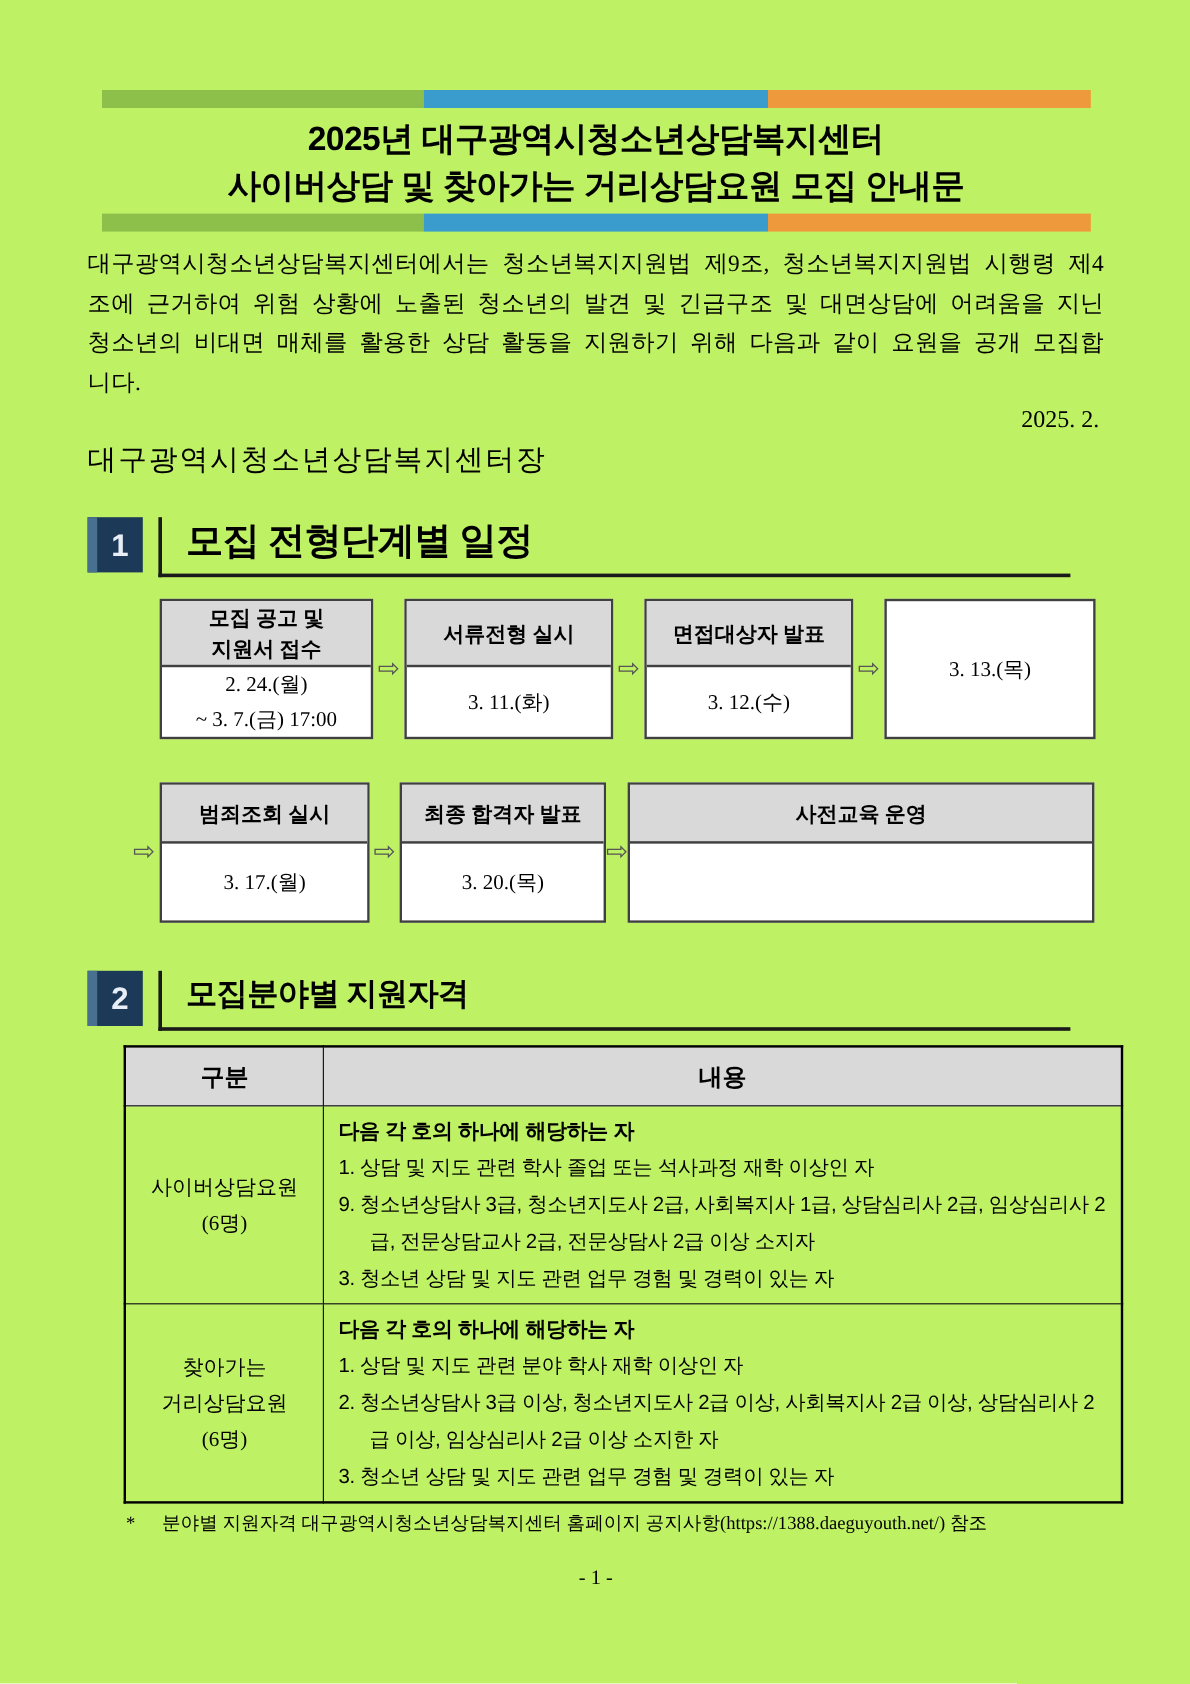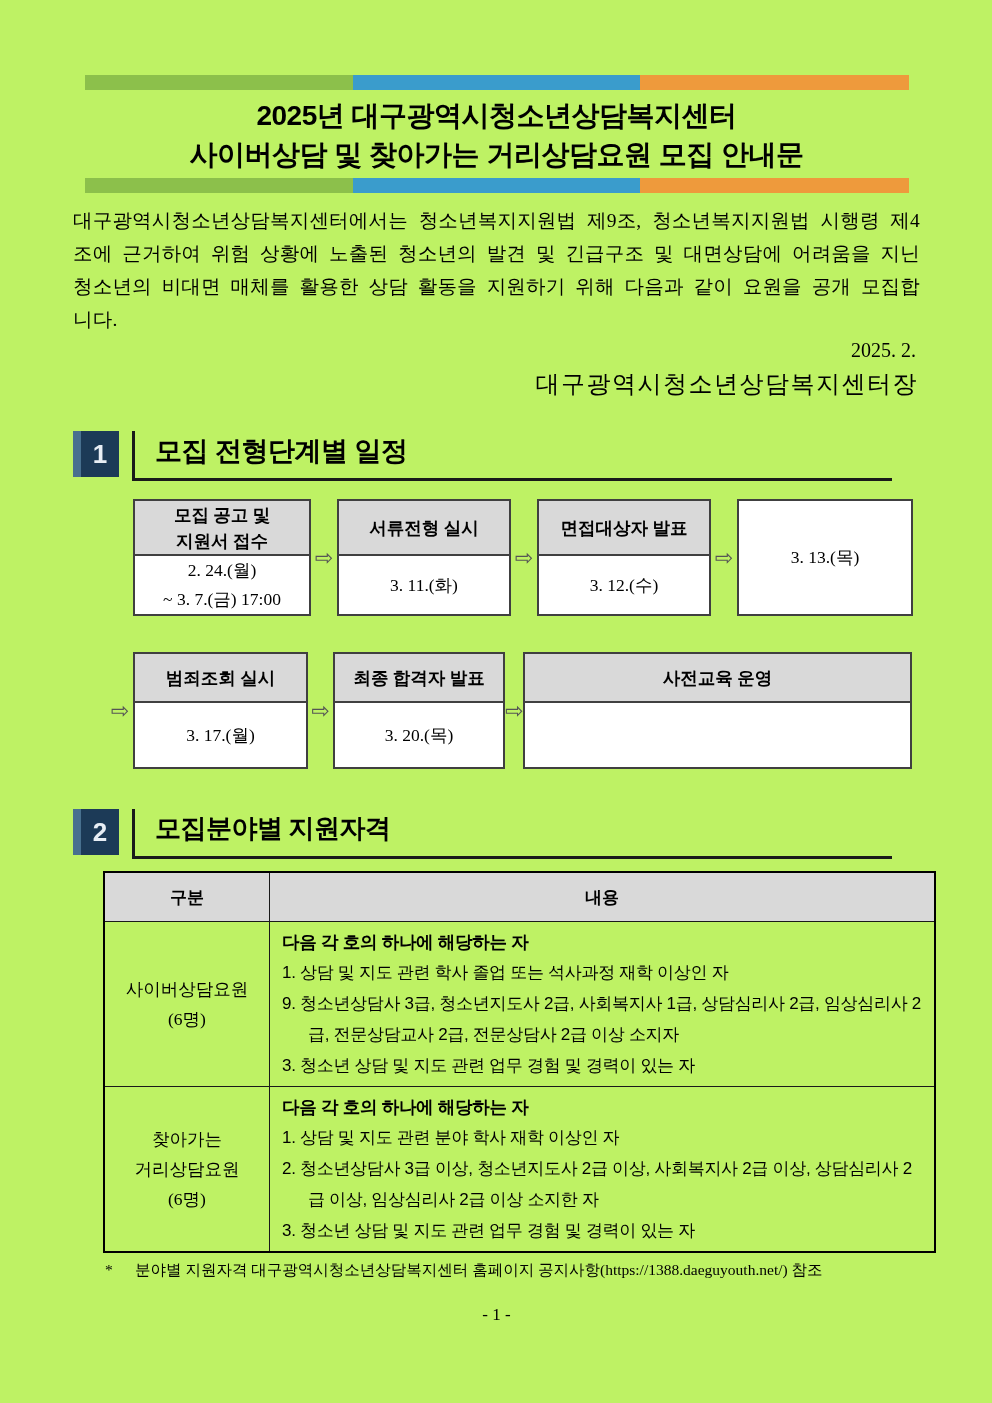--- a/index.html
+++ b/index.html
@@ -21,35 +21,35 @@
     margin-top:6px; text-align:center;
     font-family:"Liberation Sans", sans-serif; font-weight:bold;
     font-size:28px; line-height:39px; letter-spacing:-0.5px;
   }
   
   .intro-para {
     margin:11px 0 0 0; font-size:19.5px; line-height:33px;
     text-align:justify; word-spacing:4px; letter-spacing:0.2px;
   }
   .date-line { margin-top:1px; text-align:right; font-size:20px; line-height:26px; padding-right:4px; }
-  .signature-line { margin-top:5px; text-align:right; font-size:24px; line-height:32px; letter-spacing:1.5px; padding-right:2px; }
+  .signature-line { margin-top:5px; font-size:24px; line-height:32px; letter-spacing:1.5px; padding-right:2px; }
   
   .sec-head { display:flex; align-items:stretch; margin-right:28px; margin-left:0; }
   .sec-head-1 { margin-top:31px; }
   .sec-head-2 { margin-top:40px; }
   .sec-num {
     width:38px; height:46px; background:#1C3A57; border-left:8px solid #48708F;
     color:#E8EEF5; font-family:"Liberation Sans", sans-serif; font-weight:bold;
     font-size:26px; line-height:46px; text-align:center; margin-right:13px; align-self:flex-start;
   }
   .sec-body {
     flex:1; border-left:3px solid #1a1a1a; border-bottom:3px solid #1a1a1a;
     padding:2px 0 9px 20px;
   }
-  .sec-title-gothic { font-family:Liberation Sans, sans-serif; font-weight:bold; font-size:27px; line-height:36px; letter-spacing:-0.5px;text-align:right; }
+  .sec-title-gothic { font-family:Liberation Serif, serif; font-weight:bold; font-size:31px; line-height:36px; letter-spacing:-0.5px;text-align:right; }
   .sec-title-serif  { font-family:"Liberation Serif", serif;   font-weight:bold; font-size:26px; line-height:36px; letter-spacing:-0.5px; }
   
   .flow-row { display:flex; align-items:stretch; }
   .flow-row-1 { margin-left:60px; margin-top:18px; height:117px; }
   .flow-row-2 { margin-left:34px; margin-top:36px; height:117px; }
   .flow-box { border:2px solid #404040; display:flex; flex-direction:column; box-sizing:border-box; background:#fff; }
   .flow-head {
     background:#D9D9D9; border-bottom:2px solid #404040;
     font-weight:bold; font-size:17.5px; line-height:26px;
     display:flex; align-items:center; justify-content:center; text-align:center;
@@ -68,21 +68,21 @@
     font-family:"DejaVu Sans", sans-serif; font-size:22px;
   }
   .aw26 { width:26px; } .aw25 { width:25px; } .aw18 { width:18px; }
   
   .qual-table {
     border-collapse:collapse; margin:12px 0 0 30px; width:833px;
     border:2px solid #000; table-layout:fixed;
   }
   .qual-table th, .qual-table td { border:1.5px solid #1a1a1a; }
   .qual-table th {
-    background:#D9D9D9; height:46px; font-size:17px; font-weight:bold; text-align:center;
+    background:#D9D9D9; height:46px; font-size:20px; font-weight:bold; text-align:center;
   }
   .col-cat { width:162px; }
   .cat-cell {
     text-align:center; white-space:pre-line; font-size:17.5px; line-height:30px; vertical-align:middle;
   }
   .content-cell { padding:5px 8px 5px 12px; vertical-align:top; }
   .intro-line {
     font-family:"Liberation Sans", sans-serif; font-weight:bold;
     font-size:17.5px; line-height:30px; letter-spacing:-0.3px;
   }

